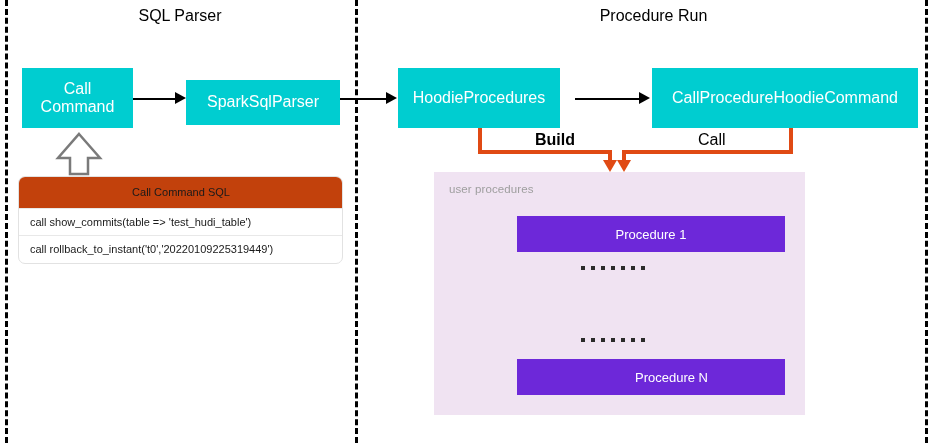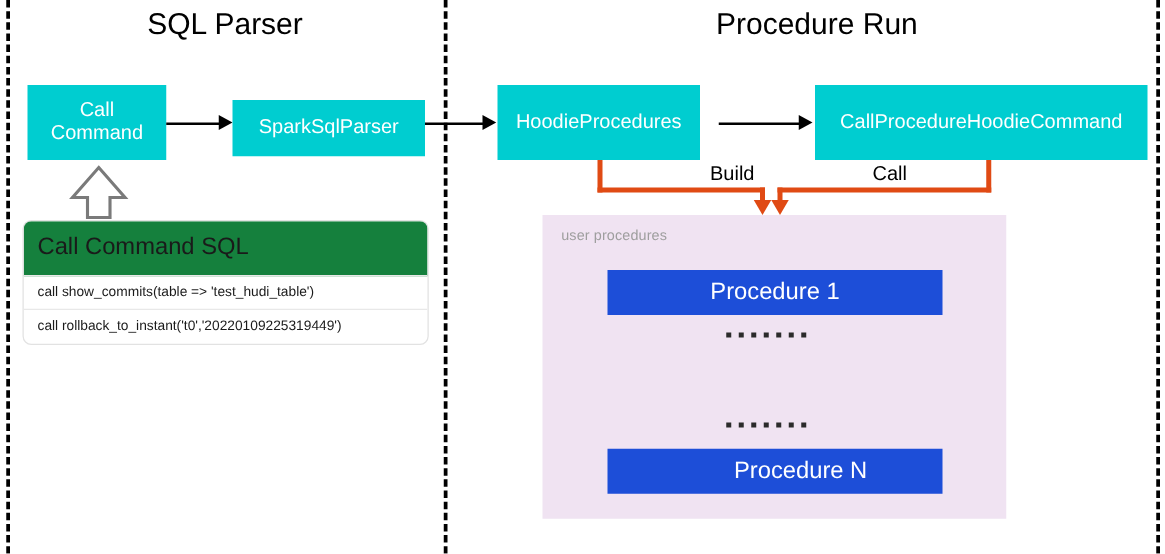--- a/index.html
+++ b/index.html
@@ -19,21 +19,21 @@
   }
   .vdivider {
     position: absolute;
     top: 0;
     width: 0;
     height: 443px;
     border-left: 3px dashed #000000;
   }
   .section-title {
     position: absolute;
-    font-size: 24px;
+    font-size: 16px;
     color: #000000;
     text-align: center;
     white-space: nowrap;
     line-height: 1;
   }
   .teal-box {
     position: absolute;
     background: #00CDD0;
     color: #ffffff;
     display: flex;
@@ -71,50 +71,52 @@
   .sql-row {
     box-sizing: border-box;
     padding: 5px 10px 5px 11px;
     font-size: 11px;
     color: #1a1a1a;
     white-space: nowrap;
     border-bottom: 1px solid #e8e8e8;
     line-height: 1.5;
   }
   .sql-row.header {
-    background: #15803d;
-    font-size: 19px;
+    background: #c2410c;
+    font-size: 11px;
     padding-top: 7px;
     padding-bottom: 7px;
+    text-align: center;
   }
   .sql-row:last-child {
     border-bottom: none;
   }
   .proc-panel {
     position: absolute;
     background: #F0E3F2;
     box-sizing: border-box;
   }
   .proc-panel-label {
     position: absolute;
     left: 15px;
     top: 11px;
     font-size: 11.5px;
     color: #9e9e9e;
     letter-spacing: 0.1px;
   }
   .proc-bar {
     position: absolute;
-    background: #1d4ed8;
+    background: #6d28d9;
     color: #ffffff;
     display: flex;
     align-items: center;
     justify-content: center;
-    font-size: 19px;
-    box-sizing: border-box;
+    font-size: 13px;
+    box-sizing: border-box;
+    margin-left: 31px;
   }
   .proc-dots {
     position: absolute;
     display: flex;
     gap: 6px;
     align-items: center;
   }
   .proc-dots i {
     display: block;
     width: 4px;
@@ -171,21 +173,21 @@
 
   <div class="arrow-line" style="left:575px; top:98px; width:66px;"></div>
   <div class="arrow-head-right" style="left:639px; top:92px;"></div>
 
   <div class="teal-box" style="left:652px; top:68px; width:266px; height:60px;">CallProcedureHoodieCommand</div>
 
   <div class="conn-seg" style="left:478px; top:128px; width:4px; height:26px;"></div>
   <div class="conn-seg" style="left:478px; top:150px; width:134px; height:4px;"></div>
   <div class="conn-seg" style="left:608px; top:150px; width:4px; height:14px;"></div>
   <div class="conn-arrow" style="left:603px; top:160px;"></div>
-  <div class="conn-label" style="left:564px; top:131px;">Build</div>
+  <div class="conn-label" style="left:531px; top:131px;font-weight:bold;">Build</div>
 
   <div class="conn-seg" style="left:789px; top:128px; width:4px; height:26px;"></div>
   <div class="conn-seg" style="left:622px; top:150px; width:171px; height:4px;"></div>
   <div class="conn-seg" style="left:622px; top:150px; width:4px; height:14px;"></div>
   <div class="conn-arrow" style="left:617px; top:160px;"></div>
   <div class="conn-label" style="left:694px; top:131px;">Call</div>
 
   <div class="hollow-up-arrow" style="left:55px; top:131px;">
     <svg width="48" height="46" viewBox="0 0 48 46">
       <polygon points="24,3 45,27 33,27 33,43 15,43 15,27 3,27" fill="#ffffff" stroke="#7a7a7a" stroke-width="2.5" stroke-linejoin="miter"></polygon>

